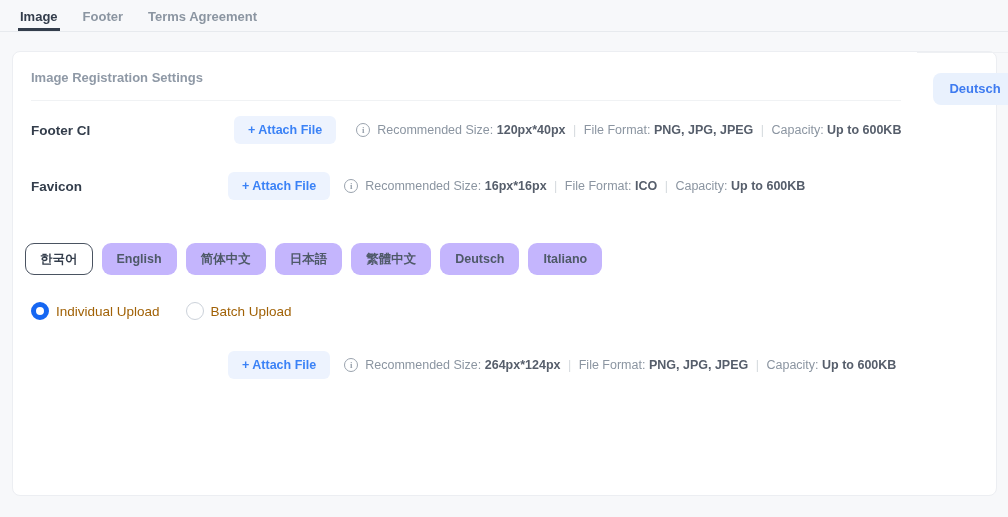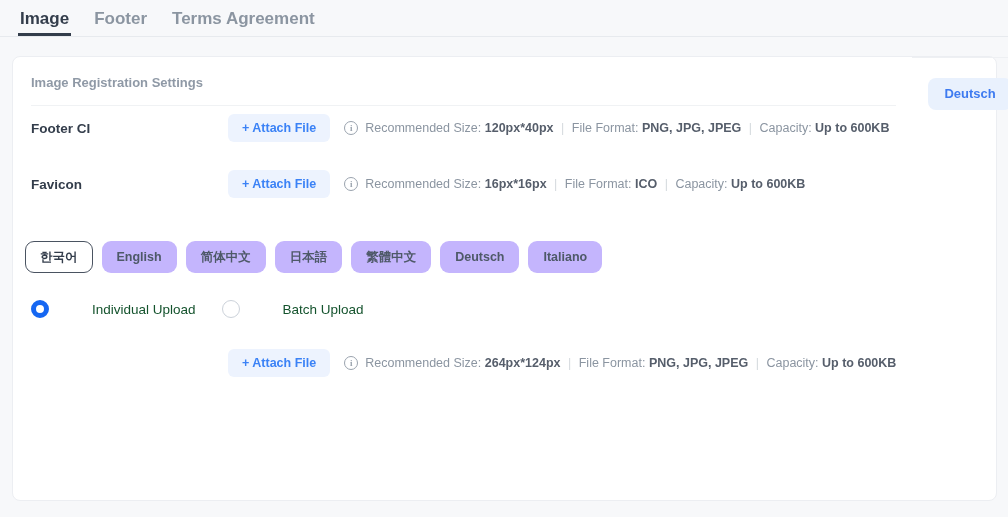--- a/index.html
+++ b/index.html
@@ -11,40 +11,40 @@
   }
   
   .tabbar {
     display:flex; gap:21px;
     padding-left:18px;
     border-bottom:1px solid #e7eaee;
     background:#f7f8fa;
   }
   .tab {
     padding:9px 2px 4px 2px;
-    font-size:17px; font-weight:600; color:#8b95a1;
+    font-size:13px; font-weight:600; color:#8b95a1;
     border-bottom:3px solid transparent;
     cursor:pointer; white-space:nowrap;
   }
   .tab.active { color:#333d4b; font-weight:700; border-bottom-color:#333d4b; }
   
   .card {
     margin:19px 11px 0 12px;
     height:445px;
     background:#ffffff;
     border:1px solid #eceef2;
     border-radius:8px;
     display:flex; flex-direction:row;
   }
   .card-body { flex:1; padding:16px 16px 0 18px; }
   .section-title { font-size:13px; font-weight:600; color:#8f99a6; padding-top:2px; }
   .section-divider { border-bottom:1px solid #f0f2f4; margin-top:15px; }
   
   .form-row { display:flex; align-items:center; min-height:28px; }
-  .row-footer-ci { margin-top:8px; }
+  .row-footer-ci { margin-top:15px;gap:6px; }
   .row-favicon   { margin-top:28px; }
   .row-gamebi    { margin-top:22px; }
   .row-attach2   { margin-top:26px; }
   .row-label {
     width:197px; flex:0 0 197px;
     font-size:13.5px; font-weight:600; color:#333d4b;
   }
   .attach-btn {
     height:28px; padding:0 14px;
     background:#edf3fe; color:#3b82f6;
@@ -76,21 +76,21 @@
   .lang-pill.active { background:#ffffff; border-color:#4a5361; color:#333d4b; }
   
   .radio-group { display:flex; align-items:center; }
   .radio-option { display:flex; align-items:center; cursor:pointer; }
   .radio-option + .radio-option { margin-left:26px; }
   .radio-circle {
     width:18px; height:18px; border-radius:50%; background:#fff;
     border:5px solid #1667f2; margin-right:7px; flex:0 0 18px;
   }
   .radio-circle.unchecked { border:1.5px solid #ccd2da; }
-  .radio-label { font-size:13.5px; color:#14532d;margin-left:36px; }
+  .radio-label { font-size:13.5px; color:#a16207; }
   
   .card-footer {
     height:76px; flex:0 0 76px;
     border-top:1px solid #eef0f3;
     display:flex; align-items:center; justify-content:flex-end;
     gap:8px; padding:0 16px 4px 16px;
   }
   .btn { height:32px; border:none; border-radius:8px; font-family:inherit;
          font-size:13px; font-weight:600; cursor:pointer; padding:0 16px; }
   .btn-preview { background:#e9f1fd; color:#3e7bf0; }

